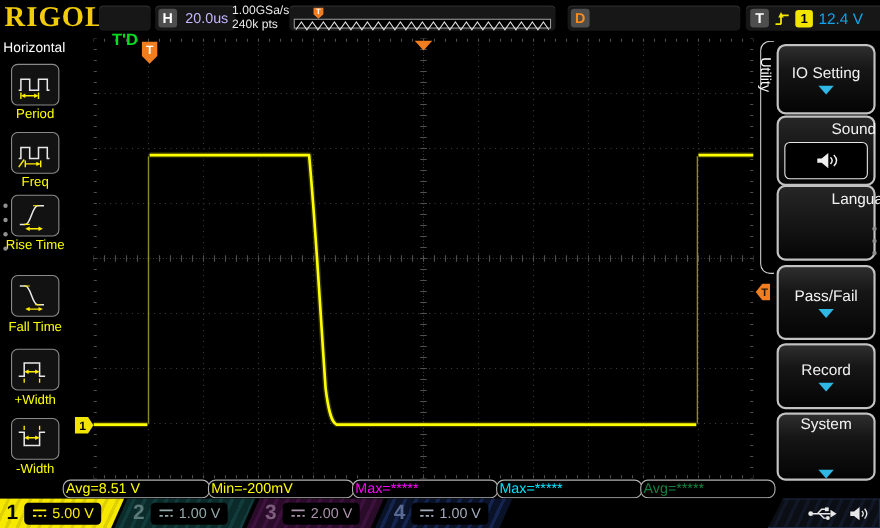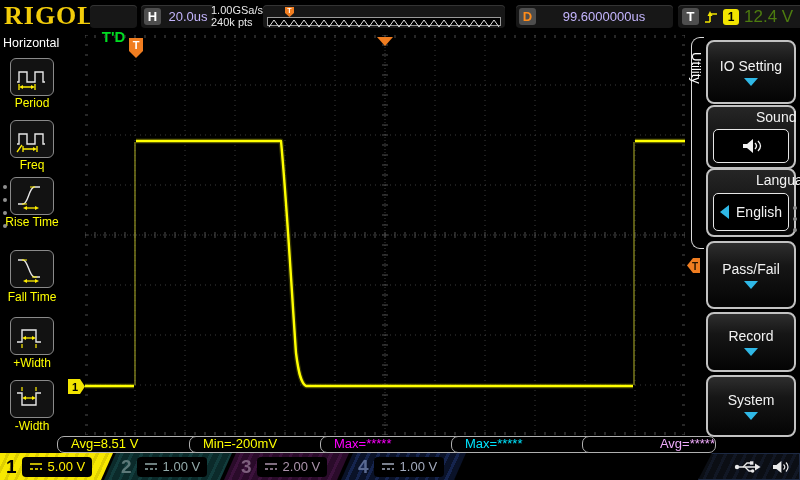--- a/index.html
+++ b/index.html
@@ -21,21 +21,21 @@
   .rate{left:211px;top:4px;color:#e8e8e8;font-size:11px;line-height:12px;white-space:nowrap;}
   .preview{left:263px;width:242px;}
   .preview-inner{position:absolute;left:4px;right:4px;top:12px;bottom:2px;
                  border:1px solid #9a9a9a;background:#000;}
   .preview-flag{position:absolute;left:21px;top:1px;}
   .d-box{left:516px;width:151px;padding:0 3px;gap:2px;}
   .badge-d{color:#ff8c1a;}
   .t-box{left:678px;width:118px;padding:0 4px;gap:5px;}
   .badge-1{width:16px;height:16px;border-radius:3px;background:#f2e500;color:#000;
            font-weight:bold;font-size:12px;display:flex;align-items:center;justify-content:center;flex:none;}
-  .t-level{color:#4d7c0f;font-size:17px;}
+  .t-level{color:#0ea5e9;font-size:14px;}
 
   
   .lm-title{left:3px;top:36px;color:#fff;font-size:12.5px;}
   .lm-btn{left:10px;width:42px;height:36px;background:#121212;border:1px solid #8a8a8a;
           border-radius:6px;display:flex;align-items:center;justify-content:center;}
   .lm-label{left:0;width:64px;text-align:center;color:#ffff00;font-size:12px;white-space:nowrap;}
   .dot{width:4px;height:4px;border-radius:50%;background:#8f8f8f;}
 
   
   .grid-wrap{left:85px;top:35px;width:600px;height:400px;}
@@ -53,21 +53,21 @@
   .tri-left{width:0;height:0;border-top:7px solid transparent;border-bottom:7px solid transparent;
             border-right:9px solid #2fb8e6;flex:none;}
   .rm-group{left:706px;width:86px;border:2px solid #c2c2c2;border-radius:8px;
             background:linear-gradient(180deg,#262626,#060606);}
   .rm-group-title{color:#f2f2f2;font-size:14px;text-align:center;margin-top:2px;margin-left:48px;}
   .rm-sub{position:absolute;left:5px;right:5px;bottom:4px;border:1.5px solid #e6e6e6;
           border-radius:5px;background:#000;display:flex;align-items:center;justify-content:center;gap:7px;}
 
   
   .meas{top:436px;height:15px;background:#000;border:1px solid #b0b0b0;border-radius:7px;
-        font-size:13px;line-height:14px;padding-left:13px;white-space:nowrap;overflow:hidden;}
+        font-size:13px;line-height:14px;padding-left:2px;white-space:nowrap;overflow:hidden;}
 
   
   .chbar{left:0;top:453px;width:800px;height:27px;background:#000;}
   .chblock{position:absolute;top:0;height:27px;display:flex;align-items:center;}
   .clip-r{clip-path:polygon(0 0,100% 0,calc(100% - 12px) 100%,0 100%);}
   .clip-lr{clip-path:polygon(12px 0,100% 0,calc(100% - 12px) 100%,0 100%);}
   .clip-l{clip-path:polygon(14px 0,100% 0,100% 100%,0 100%);}
   .ch1{left:0;width:113px;background:repeating-linear-gradient(115deg,#f7e800 0 6px,#decf00 6px 9px);}
   .ch2{left:104px;width:128px;background:repeating-linear-gradient(115deg,#0b2a2a 0 6px,#123c3c 6px 9px);}
   .ch3{left:224px;width:125px;background:repeating-linear-gradient(115deg,#2a0b2a 0 6px,#3c123c 6px 9px);}
@@ -114,21 +114,20 @@
       </svg>
   </div>
   <svg class="preview-flag" width="11" height="12">
     <polygon points="1,1 10,1 10,7 5.5,11 1,7" fill="#f07d20"></polygon>
     <text x="5.5" y="7" font-size="7" font-weight="bold" fill="#fff" text-anchor="middle" font-family="Liberation Sans,sans-serif">T</text>
   </svg>
 </div>
 
 <div class="abs topbox d-box">
   <span class="badge badge-d">D</span>
-  <span class="topval">99.6000000us</span>
 </div>
 
 <div class="abs topbox t-box">
   <span class="badge">T</span>
   <svg width="14" height="16">
     <path d="M1,13 H6 M6,13 V5 M6,5 H13" stroke="#f2e500" stroke-width="1.6" fill="none"></path>
     <polygon points="6,2 3.5,7 8.5,7" fill="#f2e500"></polygon>
   </svg>
   <span class="badge-1">1</span>
   <span class="t-level">12.4 V</span>
@@ -569,50 +568,46 @@
   <div class="rm-sub" style="height:32px;">
     <svg width="24" height="20">
       <path d="M4,8 h4 l6,-5 v14 l-6,-5 h-4 z" fill="#f0f0f0"></path>
       <path d="M16,7 q3,3 0,6 M19,5 q5,5 0,10" stroke="#f0f0f0" stroke-width="1.3" fill="none"></path>
     </svg>
   </div>
 </div>
 
 <div class="abs rm-group" style="top:168px;height:65px;">
   <div class="rm-group-title">Language</div>
-  <div class="rm-sub" style="height:36px;">
-    <span class="tri-left"></span>
-    <span class="rm-label">English</span>
-  </div>
 </div>
 
 <div class="abs rm-btn" style="top:241px;height:64px;">
   <span class="rm-label">Pass/Fail</span>
   <span class="tri-down"></span>
 </div>
 
 <div class="abs rm-btn" style="top:312px;height:56px;">
   <span class="rm-label">Record</span>
   <span class="tri-down"></span>
 </div>
 
-<div class="abs rm-btn" style="top:375px;height:58px;">
+<div class="abs rm-btn" style="top:375px;height:58px;justify-content:space-between;">
   <span class="rm-label">System</span>
   <span class="tri-down"></span>
 </div>
 
 <div class="abs dot" style="left:793px;top:206px;"></div>
 <div class="abs dot" style="left:793px;top:217px;"></div>
 <div class="abs dot" style="left:793px;top:228px;"></div>
 
 <div class="abs meas meas-val" style="left: 57px; width: 130px; color: rgb(255, 255, 0);">Avg=8.51 V</div>
 <div class="abs meas meas-val" style="left: 189px; width: 129px; color: rgb(255, 255, 0);">Min=-200mV</div>
 <div class="abs meas meas-val" style="left: 320px; width: 129px; color: rgb(255, 0, 255);">Max=*****</div>
 <div class="abs meas meas-val" style="left: 451px; width: 129px; color: rgb(0, 229, 255);">Max=*****</div>
-<div class="abs meas meas-val" style="left: 582px; width: 119px; color: #f0abfc; text-align: right;">Avg=*****</div>
+<div class="abs meas meas-val" style="left: 582px; width: 119px; color: #15803d;">Avg=*****</div>
 
 <div class="abs chbar">
   <div class="chblock ch1 clip-r">
     <span class="chnum">1</span>
     <span class="chvbox">
       <svg class="dcico" width="14" height="11">
         <path d="M1,3 H13" stroke="currentColor" stroke-width="1.5"></path>
         <path d="M1,8 h3 M6,8 h3 M11,8 h2" stroke="currentColor" stroke-width="1.5"></path>
       </svg>
       <span class="chscale">5.00 V</span>

